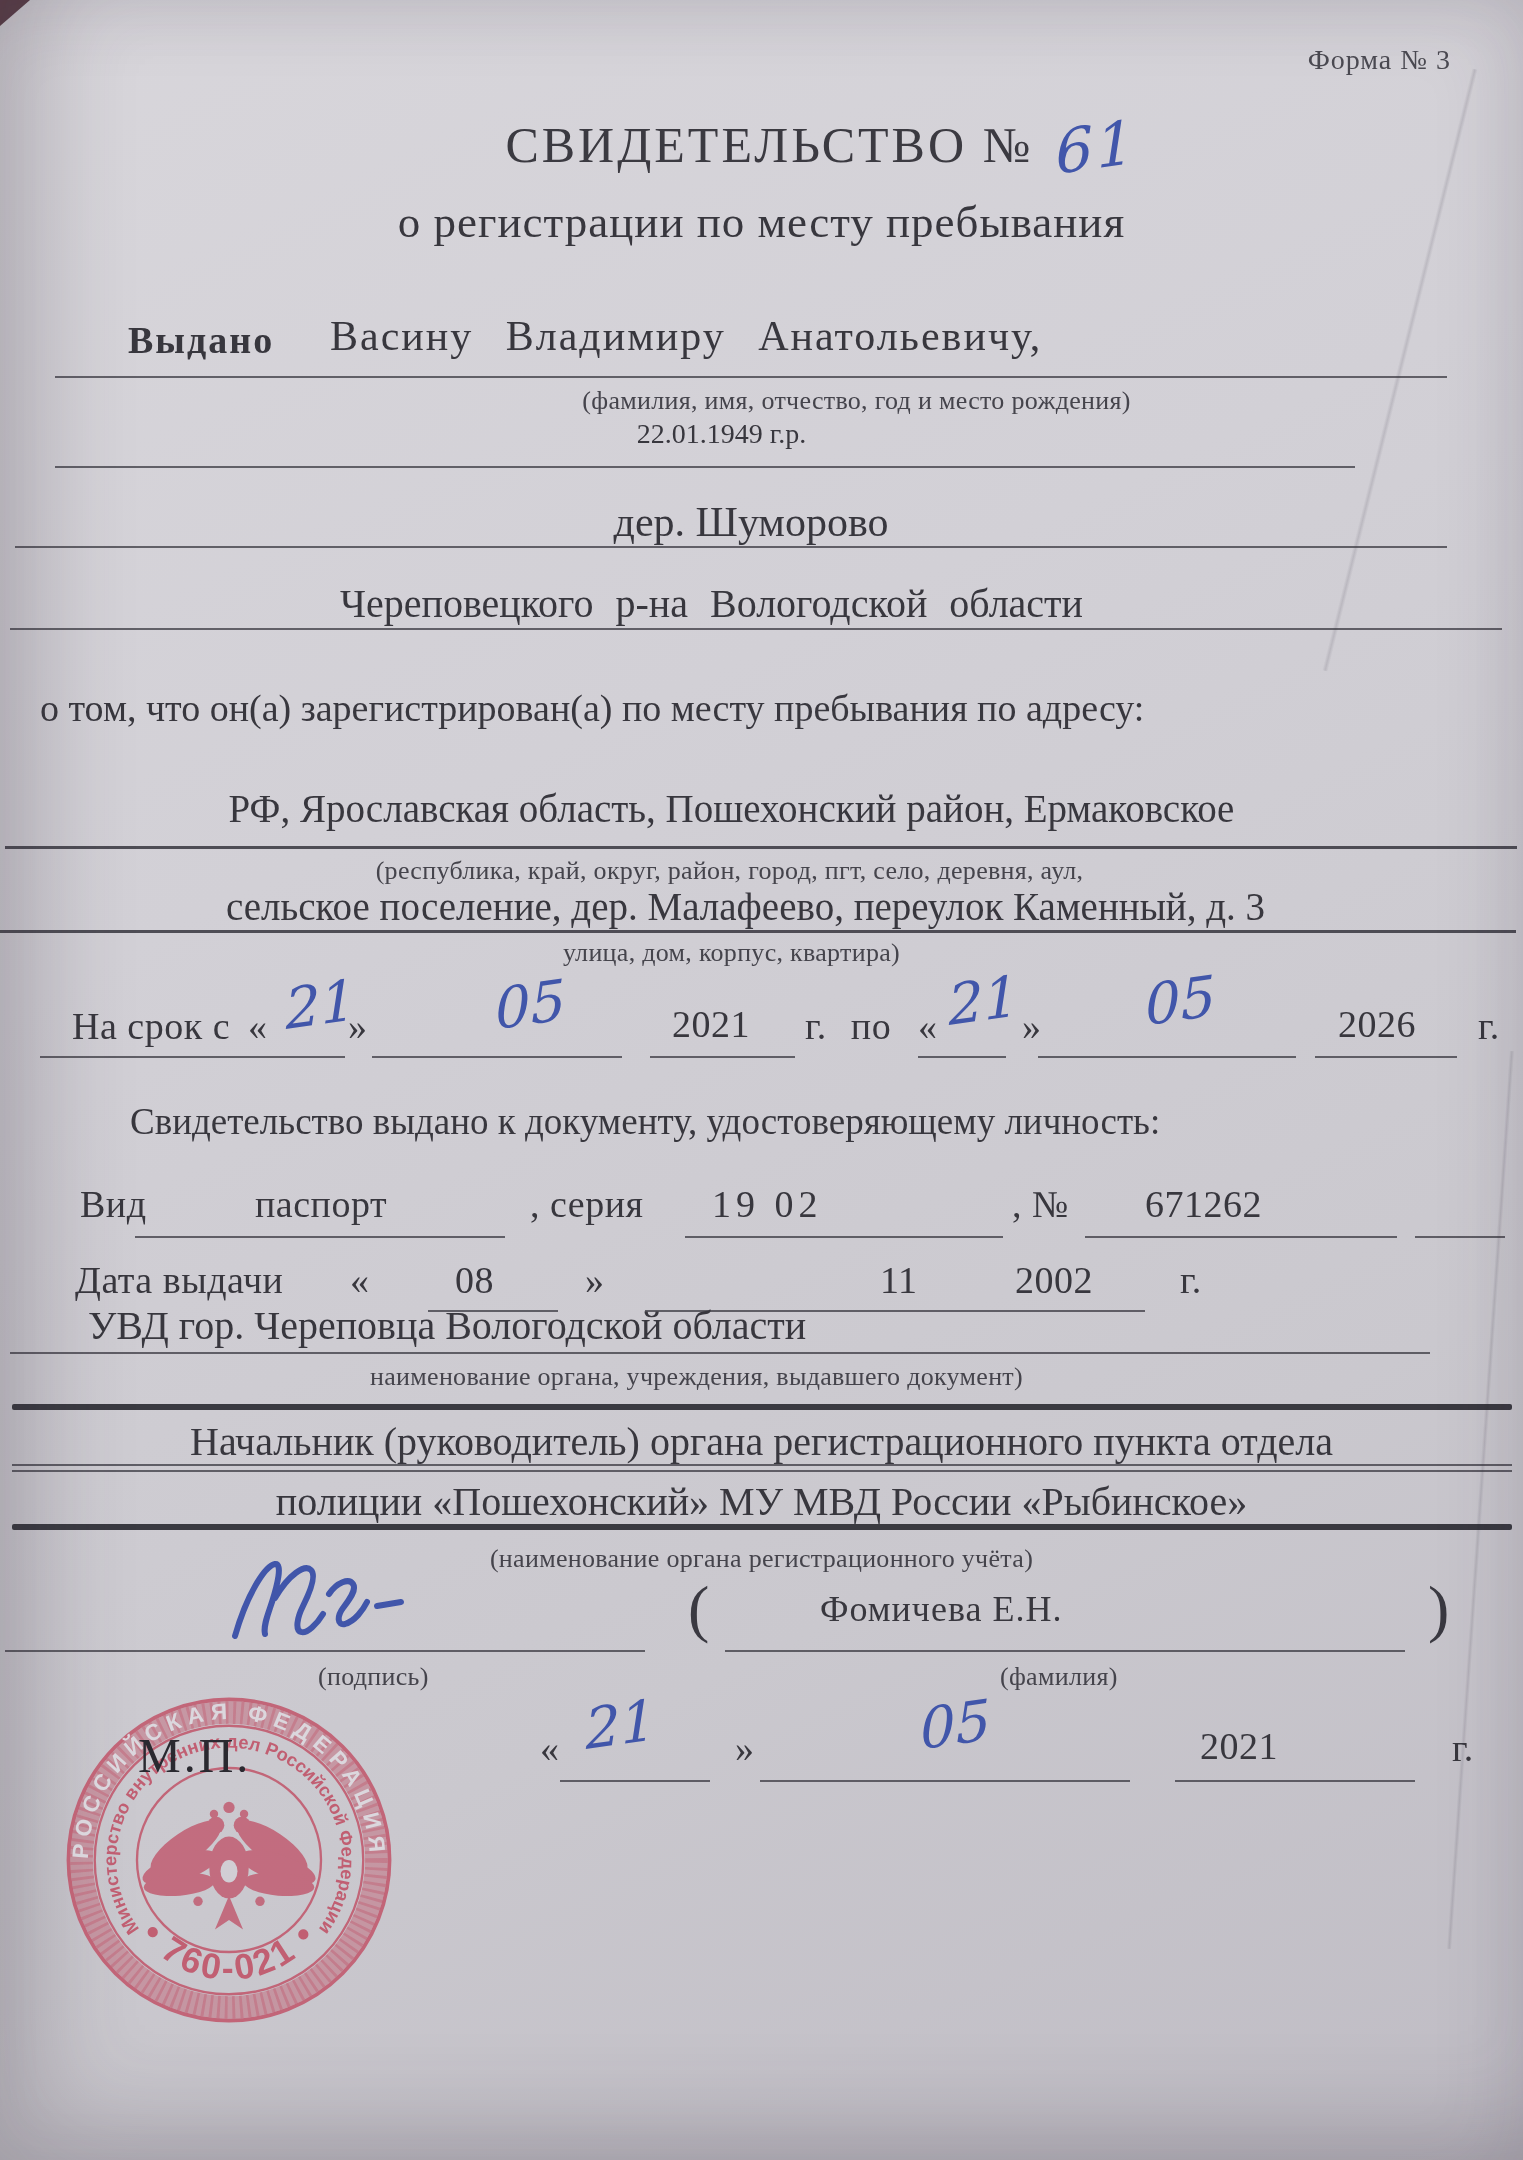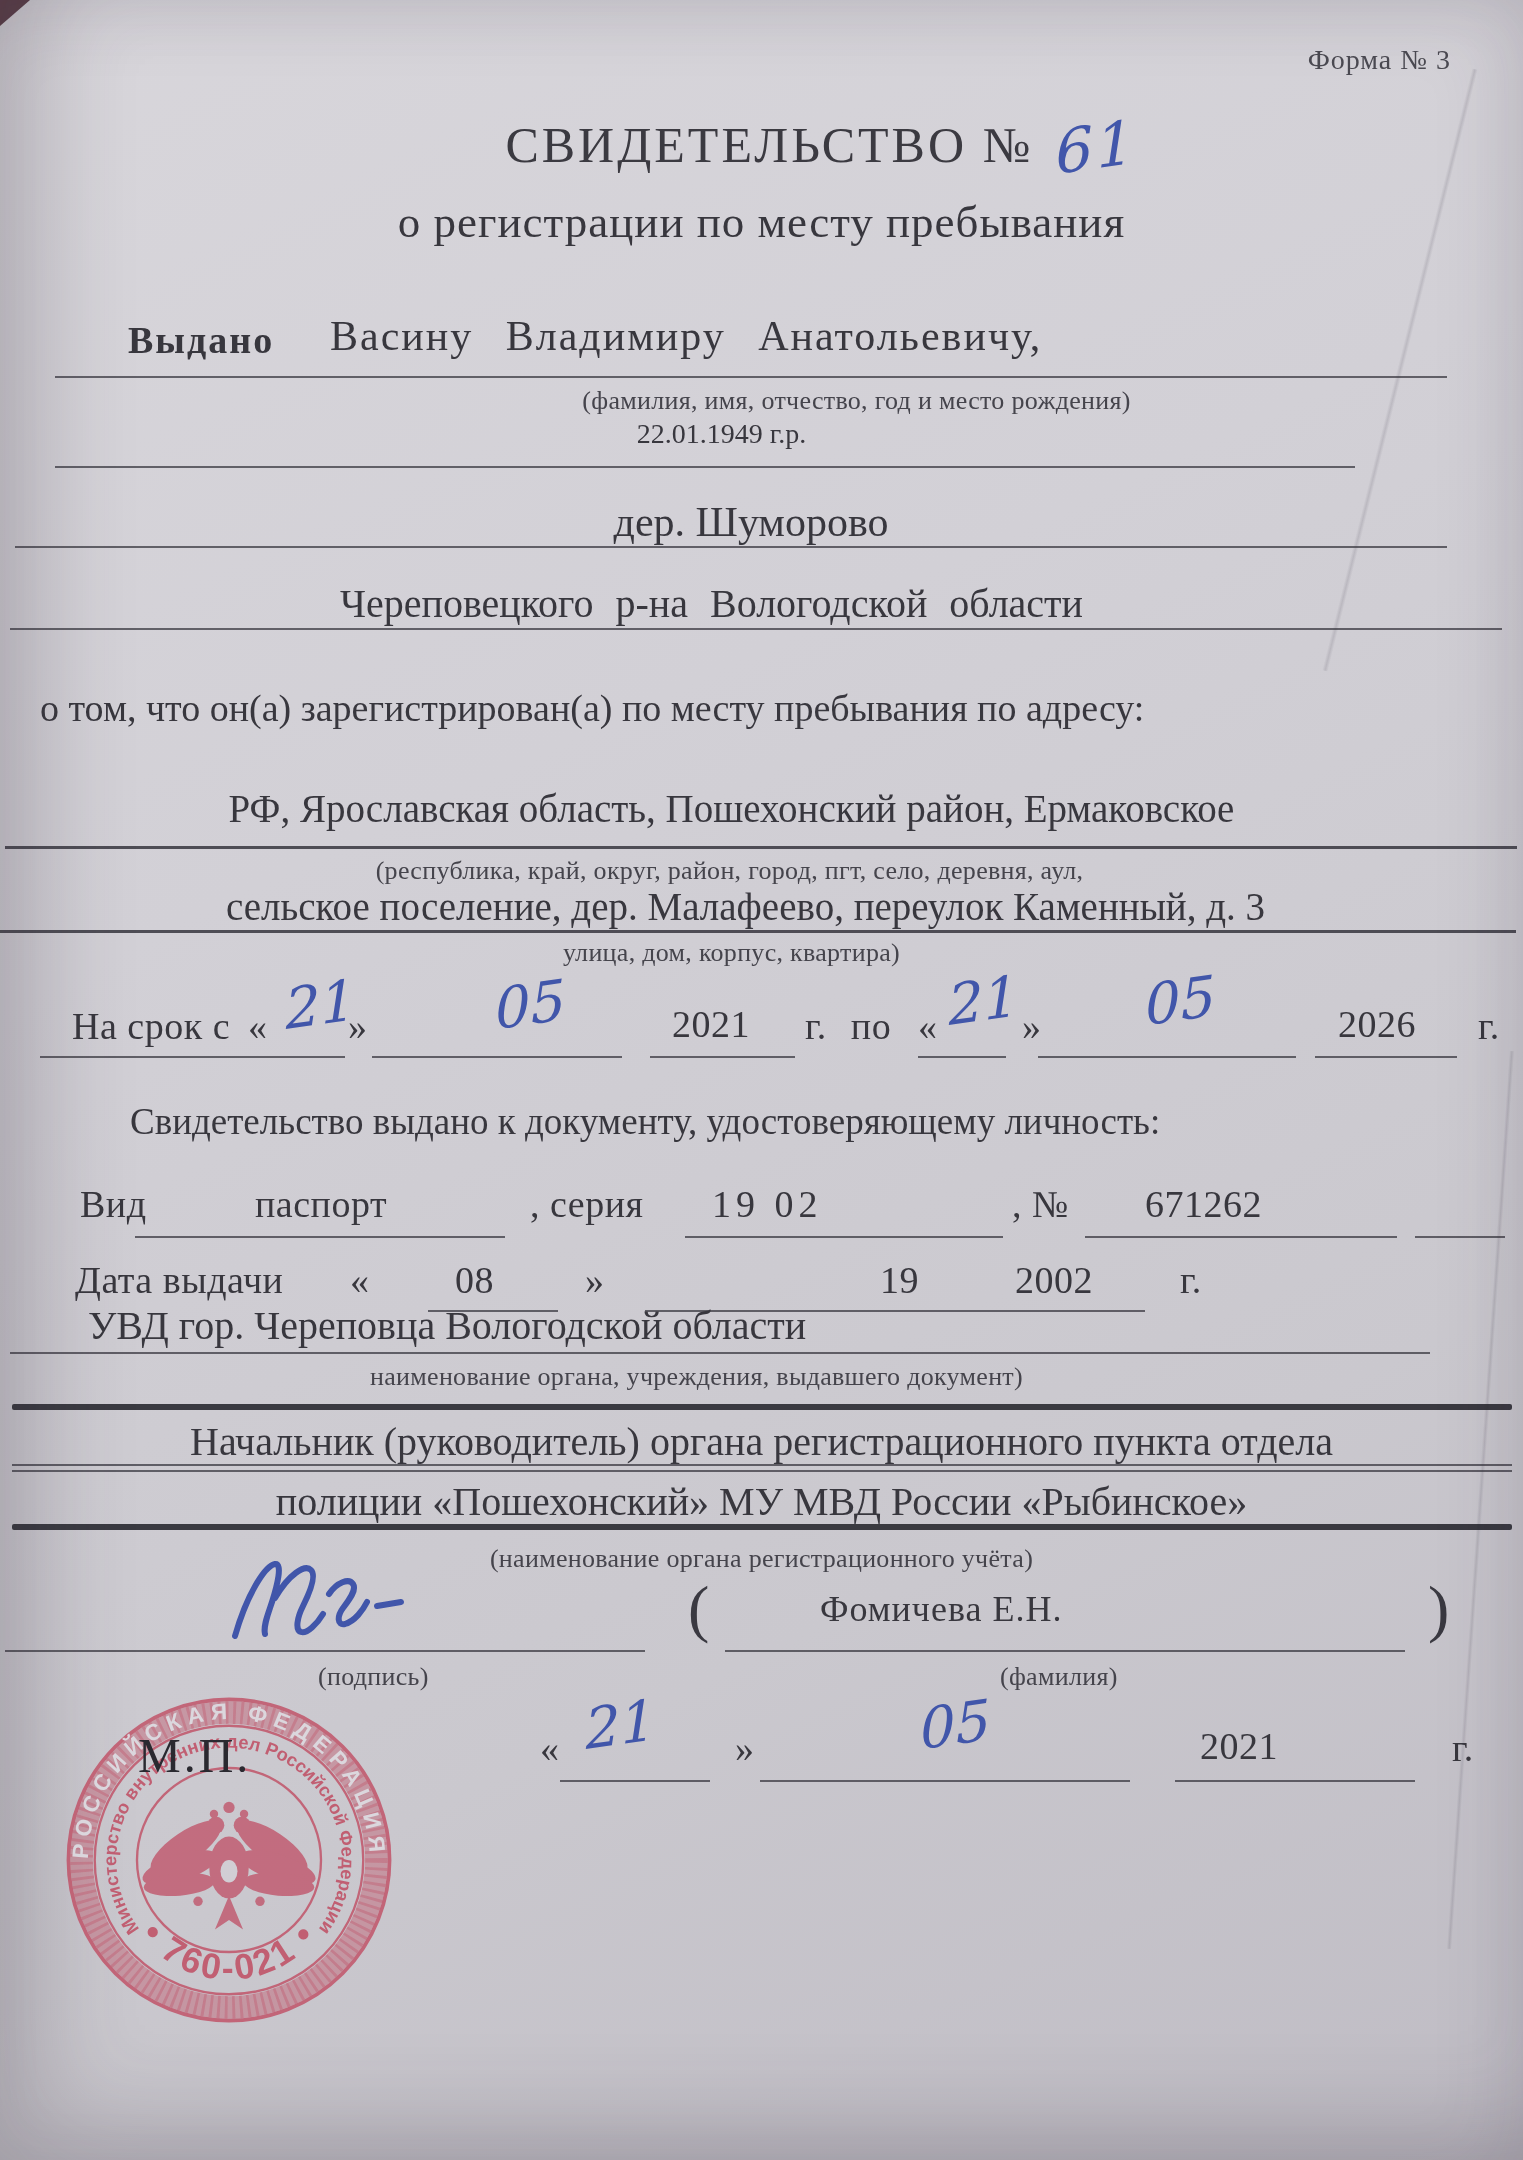--- a/index.html
+++ b/index.html
@@ -102,21 +102,21 @@
   <div class="tok printed" style="top:1182px;left:1145px;">671262</div>
   <div class="u" style="top:1236px;left:135px;width:370px;"></div>
   <div class="u" style="top:1236px;left:685px;width:318px;"></div>
   <div class="u" style="top:1236px;left:1085px;width:312px;"></div>
   <div class="u" style="top:1236px;left:1415px;width:90px;"></div>
 
   <div class="tok printed" style="top:1258px;left:75px;">Дата выдачи</div>
   <div class="tok printed" style="top:1258px;left:350px;">«</div>
   <div class="tok printed" style="top:1258px;left:455px;">08</div>
   <div class="tok printed" style="top:1258px;left:585px;">»</div>
-  <div class="tok printed" style="top:1258px;left:880px;">19</div>
+  <div class="tok printed" style="top:1258px;left:880px;">11</div>
   <div class="tok printed" style="top:1258px;left:1015px;">2002</div>
   <div class="tok printed" style="top:1258px;left:1180px;">г.</div>
   <div class="u" style="top:1310px;left:428px;width:130px;"></div>
   <div class="u" style="top:1310px;left:645px;width:500px;"></div>
 
   <div class="tok" style="top:1302px;left:88px;font-size:40px;">УВД гор. Череповца Вологодской области</div>
   <div class="u" style="top:1352px;left:10px;width:1420px;"></div>
   <div class="center hint" style="top:1362px;padding-right:130px;">наименование органа, учреждения, выдавшего документ)</div>
 
   <div class="thick" style="top:1404px;left:12px;width:1500px;"></div>

